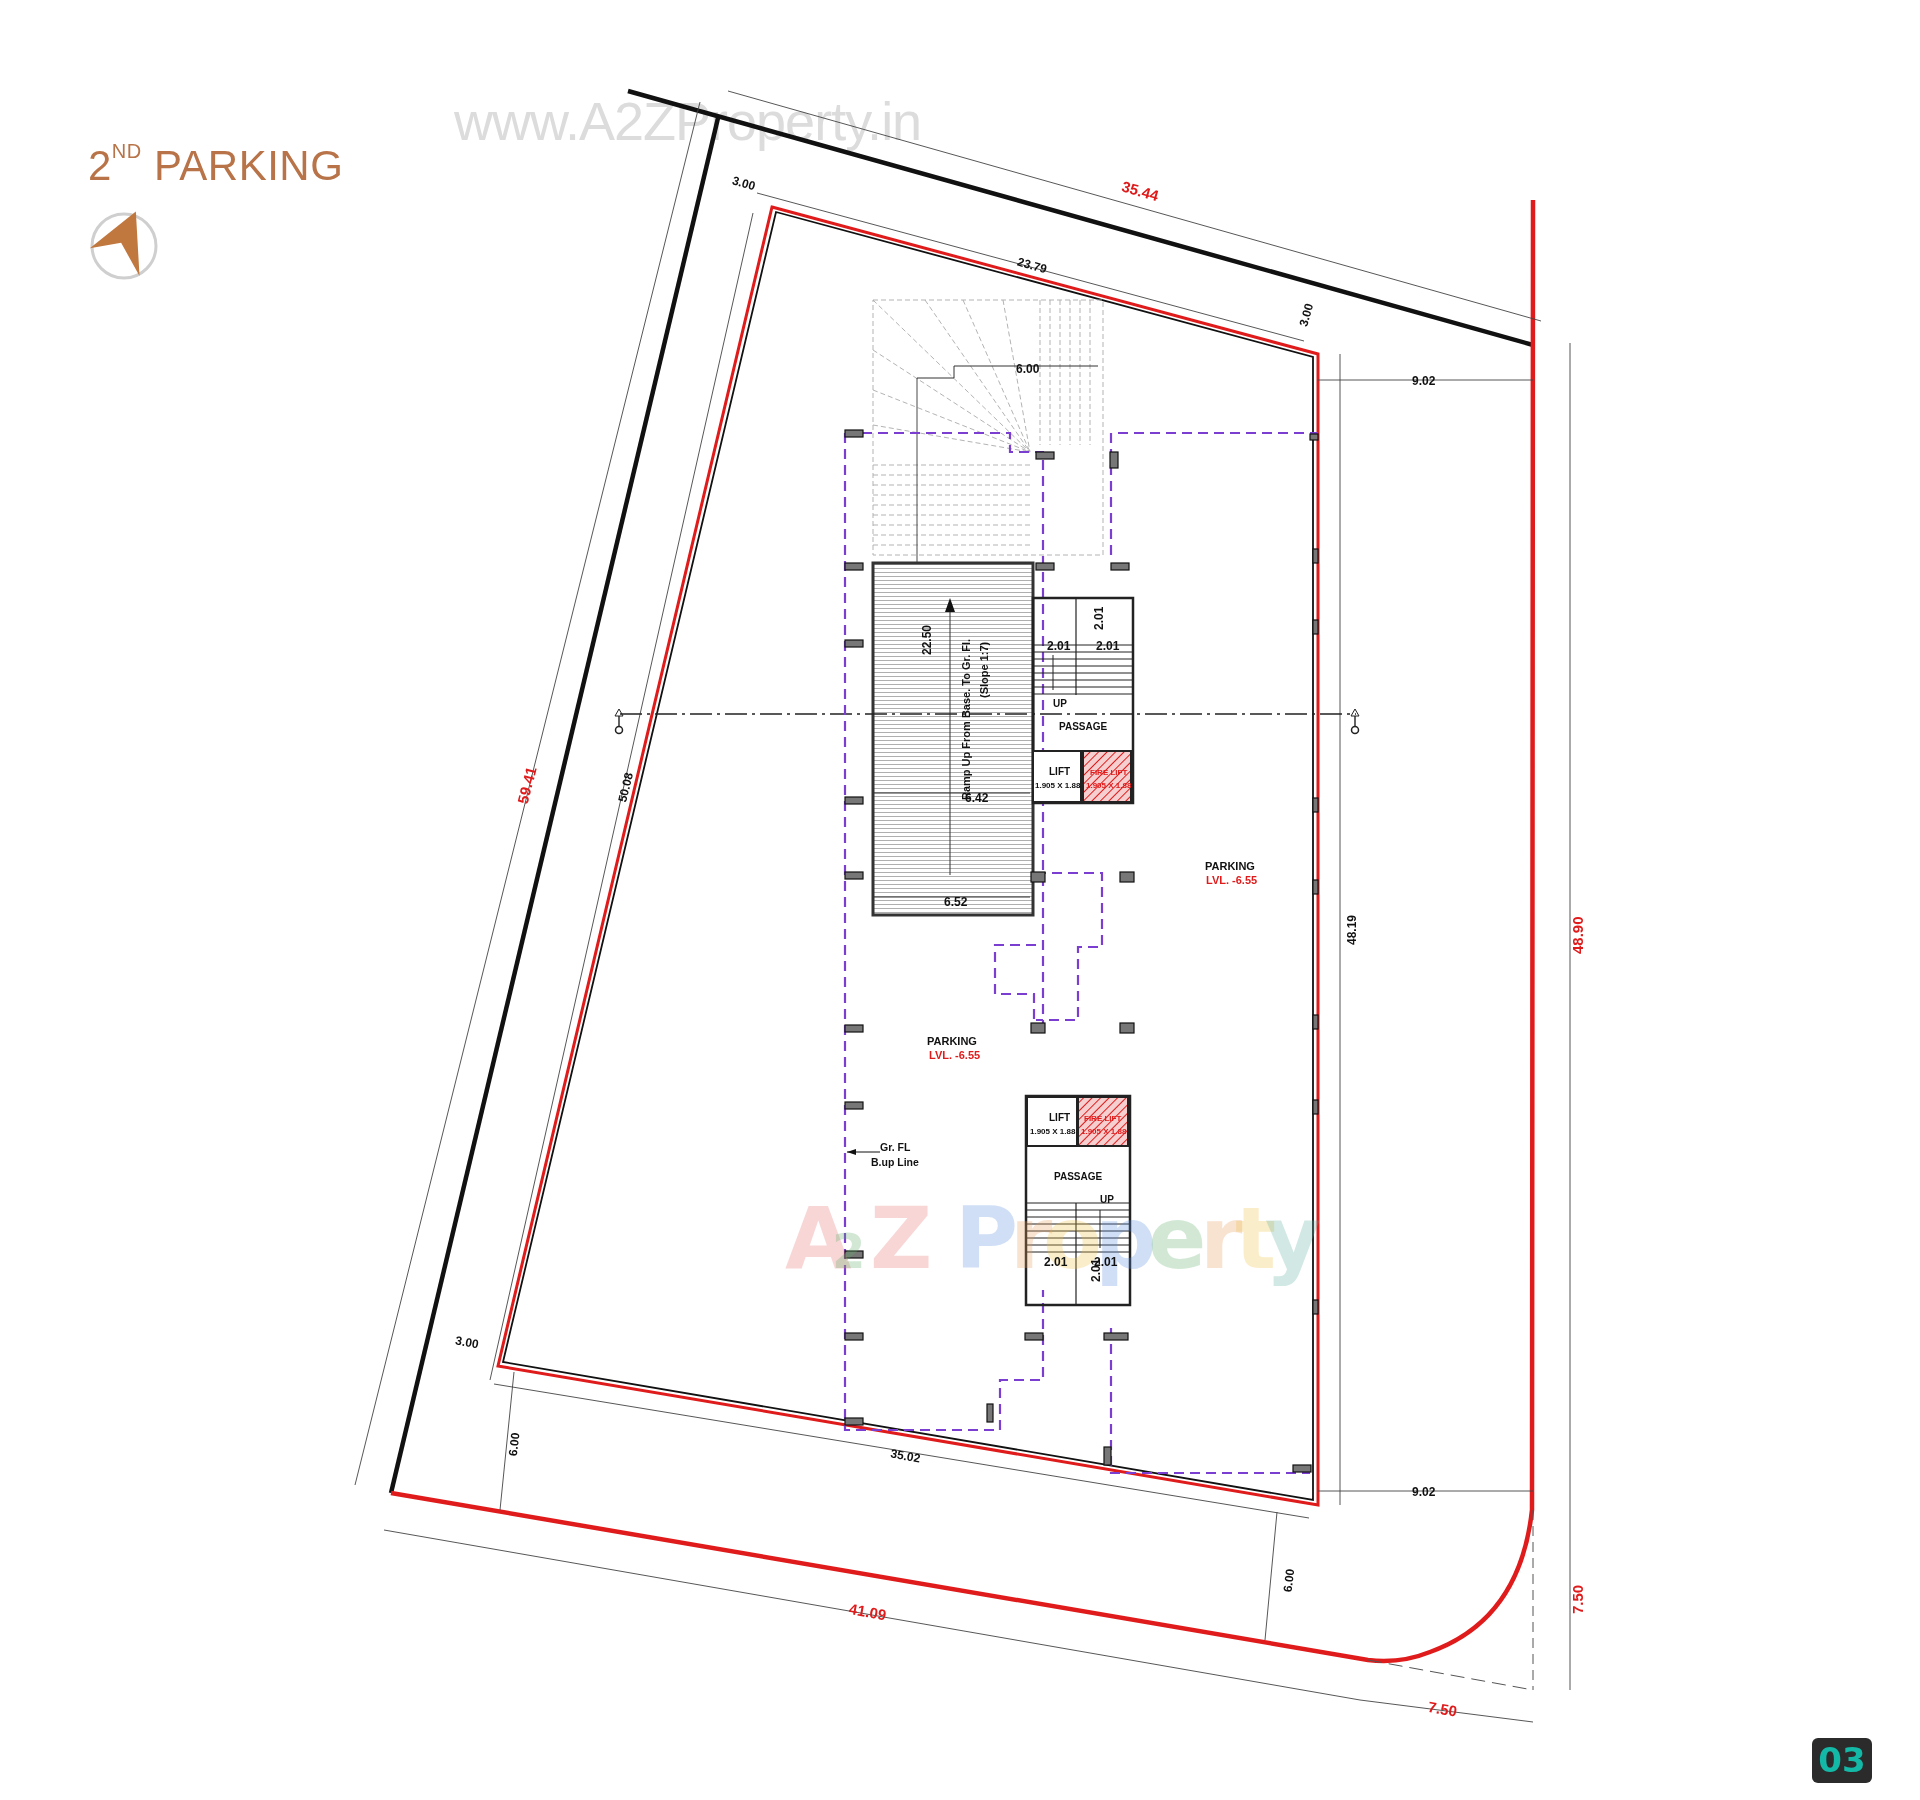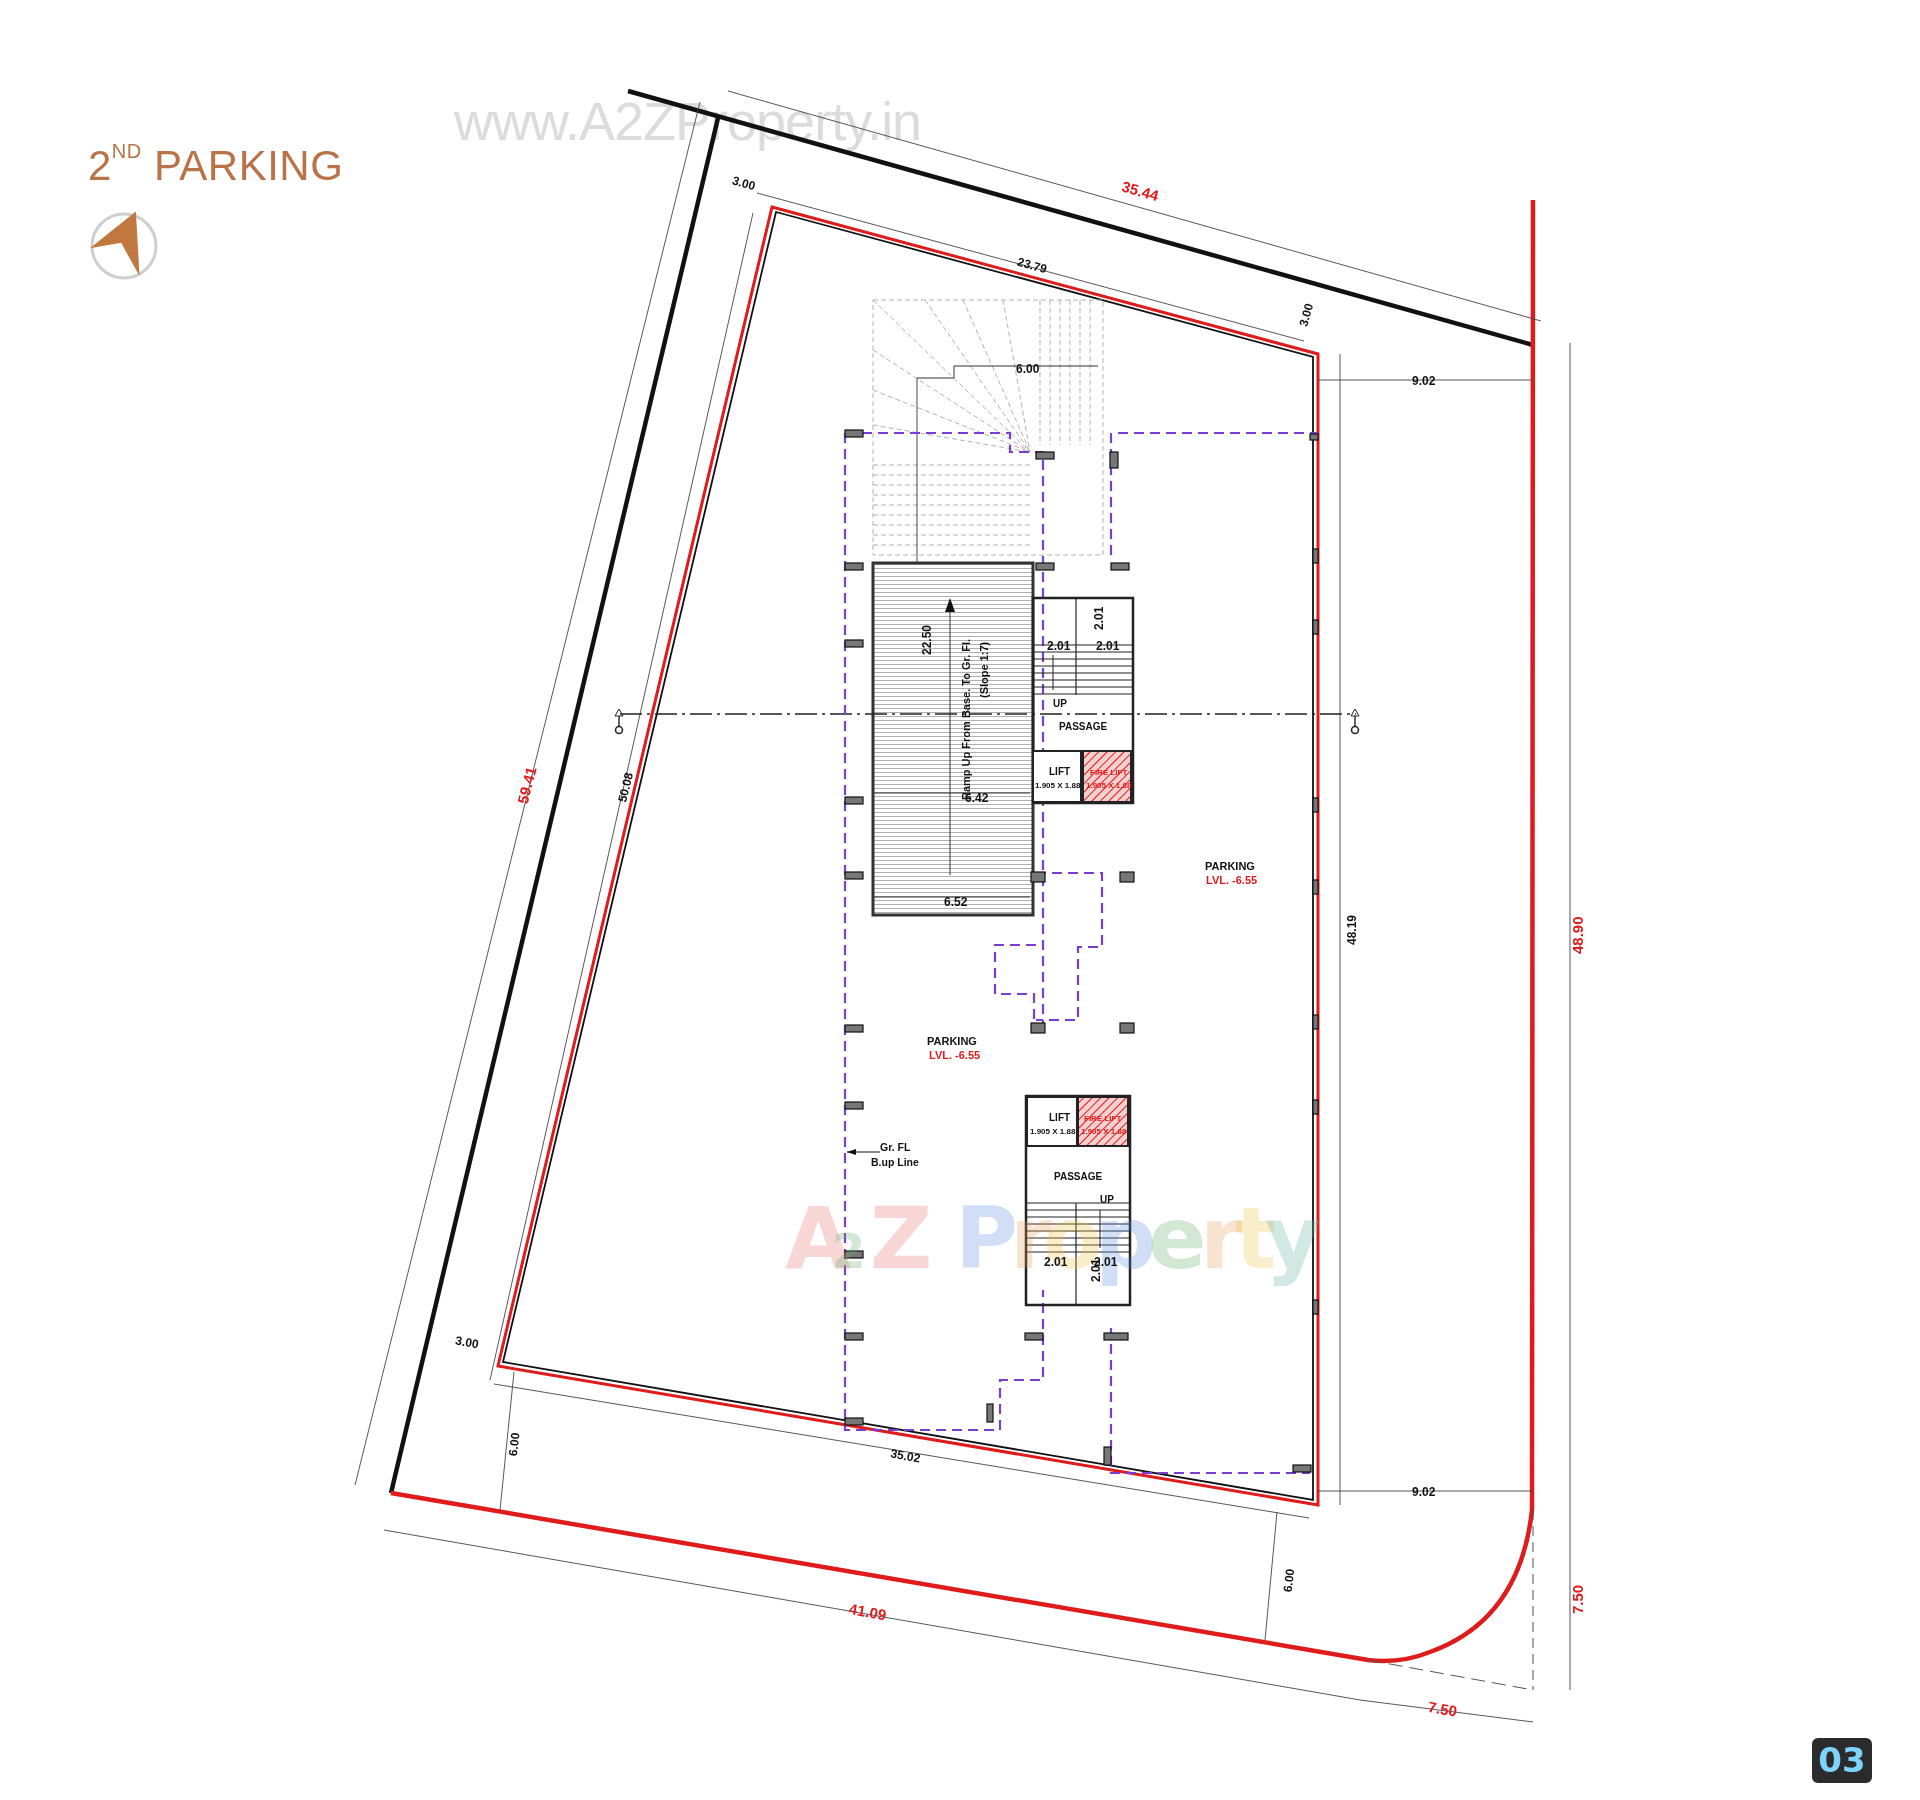--- a/index.html
+++ b/index.html
@@ -1,21 +1,21 @@
 <!DOCTYPE html>
 <html><head>
 <meta charset="utf-8">
 <style>
   html, body { margin:0; padding:0; background:#ffffff; }
   body { width:1920px; height:1800px; position:relative; overflow:hidden; font-family:"Liberation Sans", sans-serif; }
   .title { position:absolute; left:88px; top:142px; font-size:42px; color:#b87448; letter-spacing:0.5px; font-family:"Liberation Sans", sans-serif; }
   .title sup { font-size:20px; vertical-align:top; position:relative; top:-2px; }
   .compass { position:absolute; left:88px; top:210px; width:72px; height:72px; }
   .watermark-top { position:absolute; left:454px; top:90px; font-size:54px; color:#dcdcdc; font-family:"Liberation Sans", sans-serif; letter-spacing:-1px; }
-  .page-badge { position:absolute; left:1812px; top:1738px; width:60px; height:45px; background:#2b2b2b; border-radius:6px; color:#7dd3fc; font-size:34px; font-weight:bold; text-align:center; line-height:45px; font-family:"DejaVu Sans", sans-serif; }
+  .page-badge { position:absolute; left:1812px; top:1738px; width:60px; height:45px; background:#2b2b2b; border-radius:6px; color:#14b8a6; font-size:34px; font-weight:bold; text-align:center; line-height:45px; font-family:"DejaVu Sans", sans-serif; }
   svg.plan { position:absolute; left:0; top:0; }
   .dim { font-family:"Liberation Sans", sans-serif; font-weight:bold; font-size:12px; fill:#111; }
   .dim-red { font-family:"Liberation Sans", sans-serif; font-weight:bold; font-size:15px; fill:#e01b1b; }
   .lbl { font-family:"Liberation Sans", sans-serif; font-weight:bold; font-size:10px; fill:#111; }
   .lbl-red { font-family:"Liberation Sans", sans-serif; font-weight:bold; font-size:10px; fill:#e01b1b; }
   .wm { font-family:"DejaVu Sans", sans-serif; font-weight:bold; font-size:86px; opacity:0.28; }
 </style>
 </head>
 <body>
 

